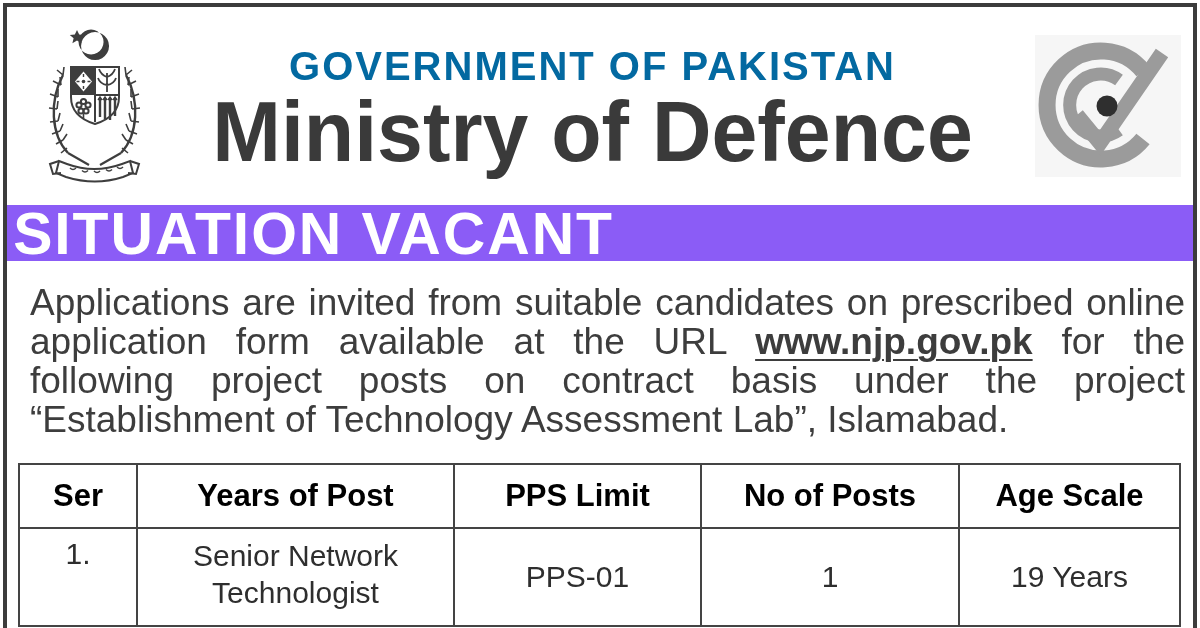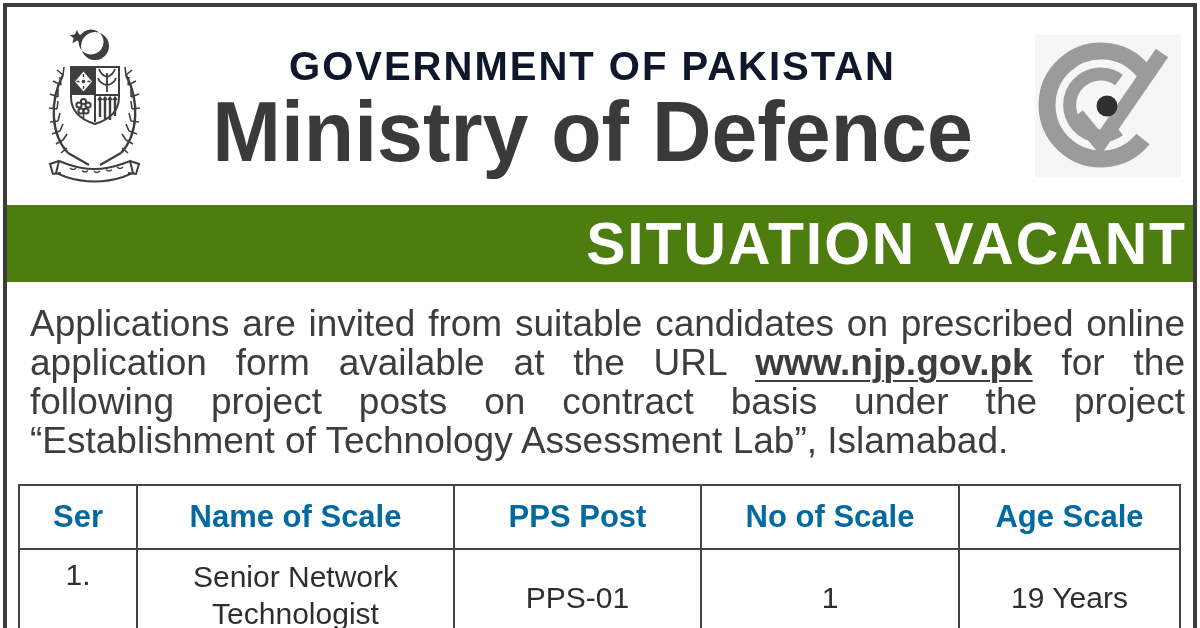--- a/index.html
+++ b/index.html
@@ -18,33 +18,33 @@
   
   .header {
     display:flex; align-items:flex-start;
     height:198px; box-sizing:border-box;
     padding:18px 10px 0 30px;
   }
   .emblem-wrap { width:115px; height:160px; flex:0 0 auto; }
   .header-center { flex:1 1 auto; text-align:center; padding-top:20px; }
   .gov-line {
     font-size:40px; font-weight:bold; letter-spacing:2px;
-    color:#0f172a; line-height:1.05; white-space:nowrap;
+    color:#0369a1; line-height:1.05; white-space:nowrap;
   }
   .ministry-line {
     font-size:85px; font-weight:bold; color:#3a3a3a;
     line-height:1.02; margin-top:2px; white-space:nowrap;
     transform:scaleX(0.97); transform-origin:center;
   }
   .org-logo-wrap { width:150px; height:155px; flex:0 0 auto; margin-top:2px; }
 
   
   .banner {
-    height:77px; background:#4d7c0f;
-    display:flex; align-items:center; justify-content:flex-end;
+    height:56px; background:#8b5cf6;
+    display:flex; align-items:center; justify-content:flex-start;
   }
   .banner-title {
     color:#ffffff; font-size:60px; font-weight:bold;
     letter-spacing:2px; white-space:nowrap; transform:scaleX(0.98);
   }
 
   
   .intro {
     margin:22px 8px 0 23px;
     font-size:37px; line-height:39px; color:#3d3d3d;
@@ -57,21 +57,21 @@
   }
 
   
   table.vacancy {
     border-collapse:collapse; table-layout:fixed;
     width:1161px; margin:24px 0 0 11px;
     background:#ffffff;
   }
   .vacancy th, .vacancy td { border:2px solid #444444; text-align:center; padding:0; }
   .vacancy th {
-    height:62px; font-size:31px; font-weight:bold; color:#0369a1;
+    height:62px; font-size:31px; font-weight:bold; color:#000000;
   }
   .vacancy td {
     height:88px; font-size:30px; color:#2e2e2e; vertical-align:middle;
   }
   .vacancy td.v-top { vertical-align:top; padding-top:8px; }
   .vacancy td.c-name { line-height:37px; padding-left:28px; padding-right:28px; box-sizing:border-box; }
   col.c1{width:118px} col.c2{width:317px} col.c3{width:247px} col.c4{width:258px} col.c5{width:221px}
 
   svg { display:block; }
 </style>
@@ -150,23 +150,23 @@
     <colgroup>
         <col class="c1">
         <col class="c2">
         <col class="c3">
         <col class="c4">
         <col class="c5">
       </colgroup>
     <thead>
       <tr>
         <th>Ser</th>
-        <th>Name of Scale</th>
-        <th>PPS Post</th>
-        <th>No of Scale</th>
+        <th>Years of Post</th>
+        <th>PPS Limit</th>
+        <th>No of Posts</th>
         <th>Age Scale</th>
       </tr>
     </thead>
     <tbody>
       <tr>
         <td class="v-top">1.</td>
         <td class="v-top c-name">Senior Network Technologist</td>
         <td>PPS-01</td>
         <td>1</td>
         <td>19 Years</td>

